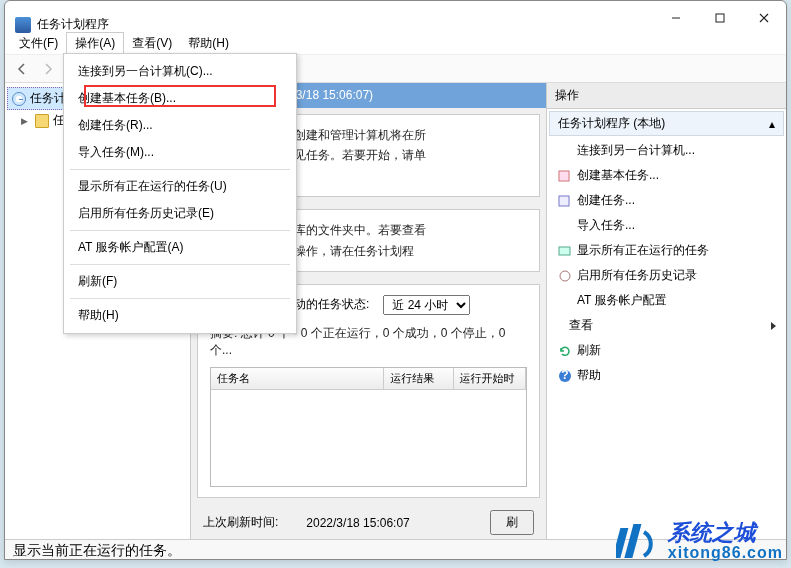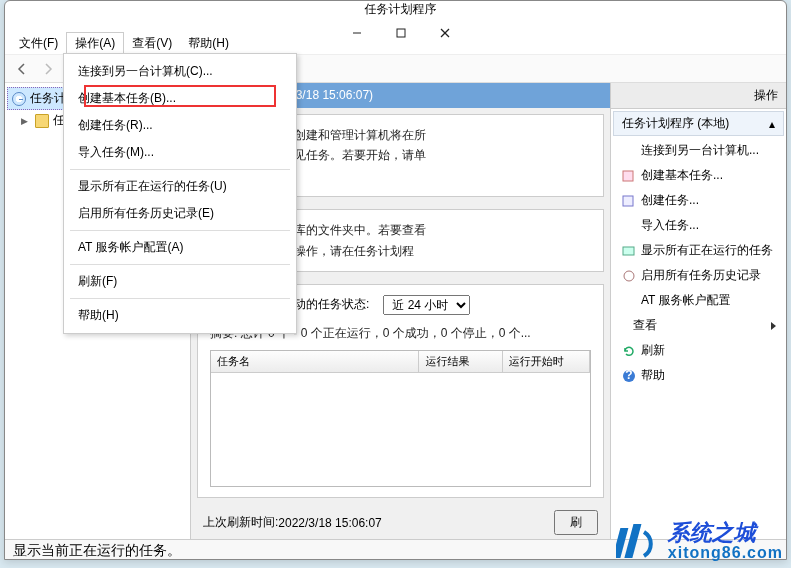--- a/index.html
+++ b/index.html
@@ -1,20 +1,20 @@
 <!DOCTYPE html>
 <html><head>
 <meta charset="utf-8">
 <style>
 * { box-sizing: border-box; margin: 0; padding: 0; font-family: "Microsoft YaHei", "Segoe UI", sans-serif; font-size: 12px; }
 body { background: #d8e8f0; width: 791px; height: 568px; overflow: hidden; position: relative; }
 
 .window { position: absolute; left: 4px; top: 0; width: 783px; height: 560px; background: #fff; border: 1px solid #888; border-radius: 6px 6px 0 0; display: flex; flex-direction: column; box-shadow: 0 2px 8px rgba(0,0,0,0.15); }
 
-.titlebar { height: 32px; display: flex; align-items: center; padding: 0 0 0 10px; flex-direction: column; }
+.titlebar { height: 32px; display: flex; align-items: flex-end; padding: 0 0 0 10px; }
 .titlebar .app-icon { width: 16px; height: 16px; margin-right: 6px; background: linear-gradient(#4a90d9,#2c5aa0); border-radius: 2px; }
 .titlebar .title { flex: 1; font-size: 12px; }
 .winbtns { display: flex; }
 .winbtn { width: 44px; height: 30px; display: flex; align-items: center; justify-content: center; color: #222; }
 
 .menubar { height: 22px; display: flex; align-items: center; padding: 0 6px; border-bottom: 1px solid #eee; position: relative; z-index: 5; }
 .menuitem { padding: 2px 8px; }
 .menuitem.open { background: #fff; border:1px solid #ccc; border-bottom:1px solid #fff; position:relative; z-index:11;}
 
 .toolbar { height: 28px; display: flex; align-items: center; padding: 0 6px; gap: 4px; border-bottom: 1px solid #ddd; background: #fafafa; }
@@ -39,24 +39,24 @@
 .statusblock { margin:6px; background:#fff; border:1px solid #ccc; padding:10px 12px; flex:1; display:flex; flex-direction:column; min-height:0;}
 .statusrow { display:flex; align-items:center; gap:14px; margin-bottom:10px;}
 .statusrow select { font-size:12px; padding:1px 4px;}
 .summary { margin-bottom:8px; color:#222;}
 .tasktable { border:1px solid #bbb; flex:1; min-height:120px;}
 .ttrow { display:flex; }
 .tthead .ttcell { background: linear-gradient(#fdfdfd,#ececec); border-right:1px solid #ccc; border-bottom:1px solid #ccc; padding:3px 6px; font-size:11px;}
 .ttcell:nth-child(1){width:55%;}
 .ttcell:nth-child(2){width:22%;}
 .ttcell:nth-child(3){width:23%;}
-.lastrefresh { margin:6px 12px 4px; display:flex; align-items:center; gap:0;}
+.lastrefresh { margin:6px 12px 4px; display:flex; align-items:center; gap:28px;}
 .lastrefresh button { padding:2px 14px; font-size:12px;}
 
-.rightpane { width:176px; border-left:1px solid #ccc; display:flex; flex-direction:column;text-align:right;}
+.rightpane { width:240px; border-left:1px solid #ccc; display:flex; flex-direction:column;}
 .rhead { background:#ececec; border-bottom:1px solid #ccc; padding:4px 8px; font-weight:normal;}
 .rheading { background:#eef4fb; border:1px solid #cfd8e3; margin:2px; padding:3px 8px; display:flex; align-items:center; justify-content:space-between;}
 .raction { display:flex; align-items:center; gap:4px; padding:4px 8px; margin:0 2px; font-size:12px; cursor:default;}
 .ricon { width:16px; height:16px; display:flex; align-items:center; justify-content:center;}
 .tri { width:0;height:0;border-left:5px solid #333;border-top:4px solid transparent;border-bottom:4px solid transparent;}
 .raction.sub { padding-left: 20px; justify-content:space-between;}
 
 .statusbar { height:20px; border-top:1px solid #ccc; padding:2px 8px; font-size:14px; background:#f8f8f8;}
 
 

